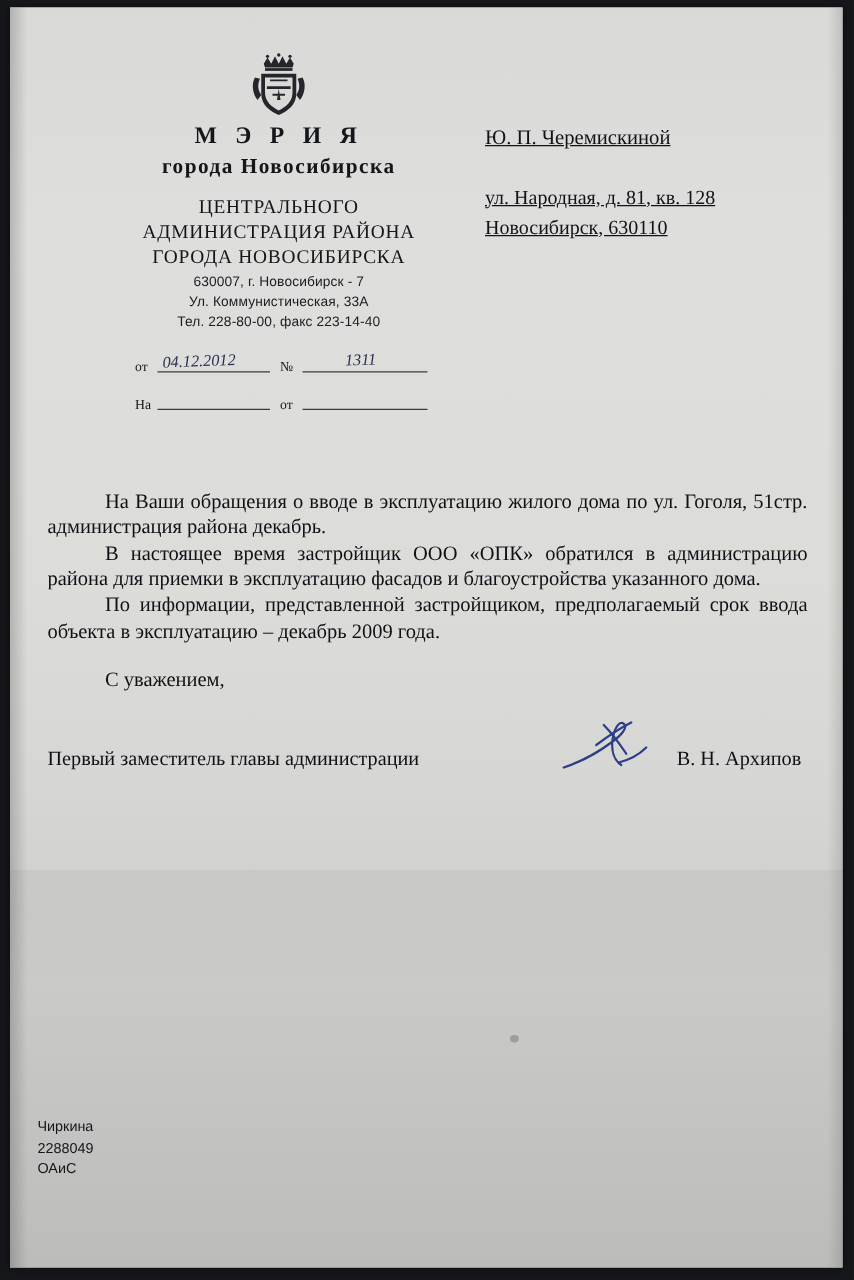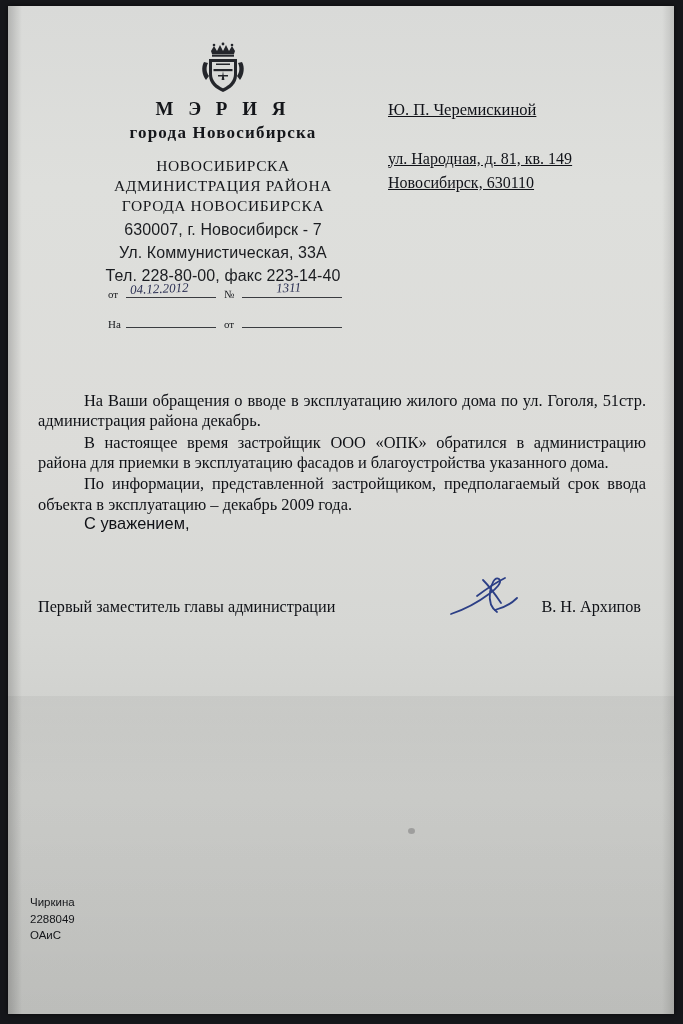--- a/index.html
+++ b/index.html
@@ -97,21 +97,21 @@
   .admin-block {
     margin-top: 13px;
     font-family: "Liberation Serif", serif;
     font-size: 15.5px;
     letter-spacing: 0.6px;
     line-height: 1.28;
   }
   .addr-small {
     margin-top: 4px;
     font-family: "Liberation Sans", sans-serif;
-    font-size: 16px;
+    font-size: 11px;
     line-height: 1.42;
     letter-spacing: 0.1px;
     color: #1b1d21;
   }
 
   
   .ref {
     position: absolute;
     left: 100px;
     top: 276px;
@@ -172,22 +172,22 @@
     line-height: 1.24;
     text-align: justify;
   }
   .body-text p {
     margin: 0 0 1px 0;
     text-indent: 46px;
   }
   .regards {
     position: absolute;
     left: 30px;
-    top: 508px;
-    font-family: Liberation Sans, sans-serif;
+    top: 528px;
+    font-family: Liberation Serif, serif;
     font-size: 16.4px;
     color: #0f1116;
     text-indent: 46px;
     width: 300px;
   }
 
   
   .sig-row {
     position: absolute;
     left: 30px;
@@ -249,21 +249,21 @@
         <g fill="#24262b">
           <path d="M13.5 27 L32.5 27 L32.5 29.2 L13.5 29.2 Z"></path>
           <path d="M16 21.5 L30 21.5 L30 23 L16 23 Z"></path>
           <path d="M18 33 L28 33 L28 34.5 L18 34.5 Z"></path>
           <path d="M23 29 L24.4 38 L21.6 38 Z"></path>
         </g>
       </svg>
       <div class="merya">М Э Р И Я</div>
       <div class="city">города Новосибирска</div>
       <div class="admin-block">
-        <div>НОВОСИБИРСКА</div>
+        <div>ЦЕНТРАЛЬНОГО</div>
         <div>АДМИНИСТРАЦИЯ РАЙОНА</div>
         <div>ГОРОДА НОВОСИБИРСКА</div>
       </div>
       <div class="addr-small">
         <div>630007, г. Новосибирск - 7</div>
         <div>Ул. Коммунистическая, 33А</div>
         <div>Тел. 228-80-00, факс 223-14-40</div>
       </div>
     </div>
 
@@ -281,21 +281,21 @@
         <span class="ref-line" style="left:18px; width:90px; top:0;"></span>
         <span class="hand" style="left:22px; top:-1px;"></span>
         <span class="ref-lbl" style="left:116px;">от</span>
         <span class="ref-line" style="left:134px; width:100px; top:0;"></span>
         <span class="hand" style="left:150px; top:-1px;"></span>
       </div>
     </div>
 
     <div class="addressee">
       <div class="name">Ю. П. Черемискиной</div>
-      <div class="line">ул. Народная, д. 81, кв. 149</div>
+      <div class="line">ул. Народная, д. 81, кв. 128</div>
       <div class="line">Новосибирск, 630110</div>
     </div>
 
     <div class="body-text">
       <p>На Ваши обращения о вводе в эксплуатацию жилого дома по ул. Гоголя, 51стр. администрация района декабрь.</p>
       <p>В настоящее время застройщик ООО «ОПК» обратился в администрацию района для приемки в эксплуатацию фасадов и благоустройства указанного дома.</p>
       <p>По информации, представленной застройщиком, предполагаемый срок ввода объекта в эксплуатацию – декабрь 2009 года.</p>
     </div>
     <div class="regards">С уважением,</div>
 

